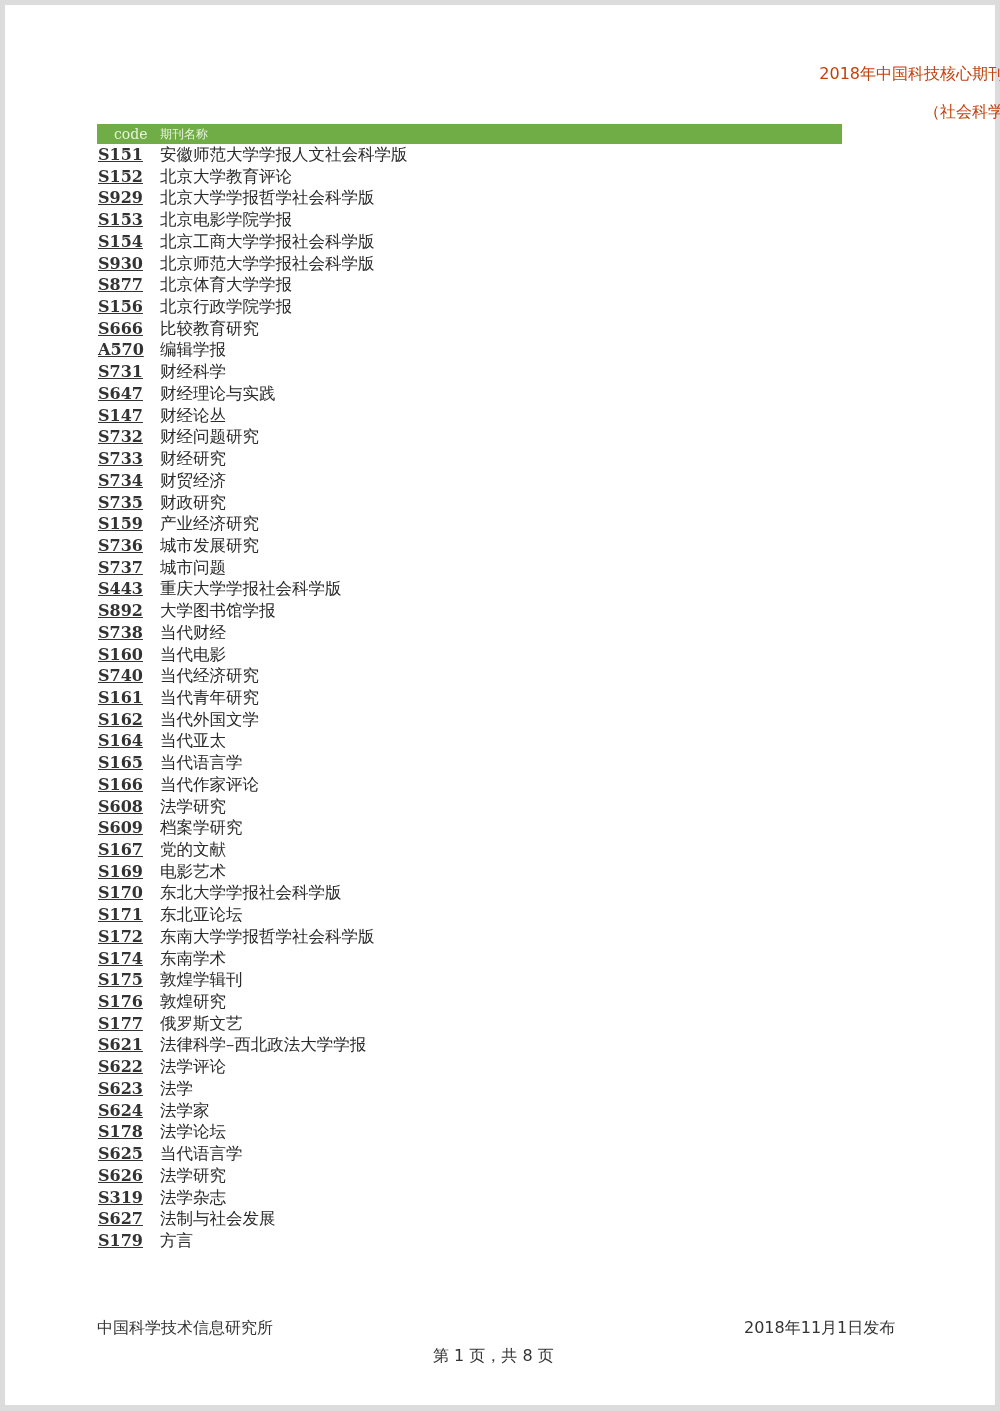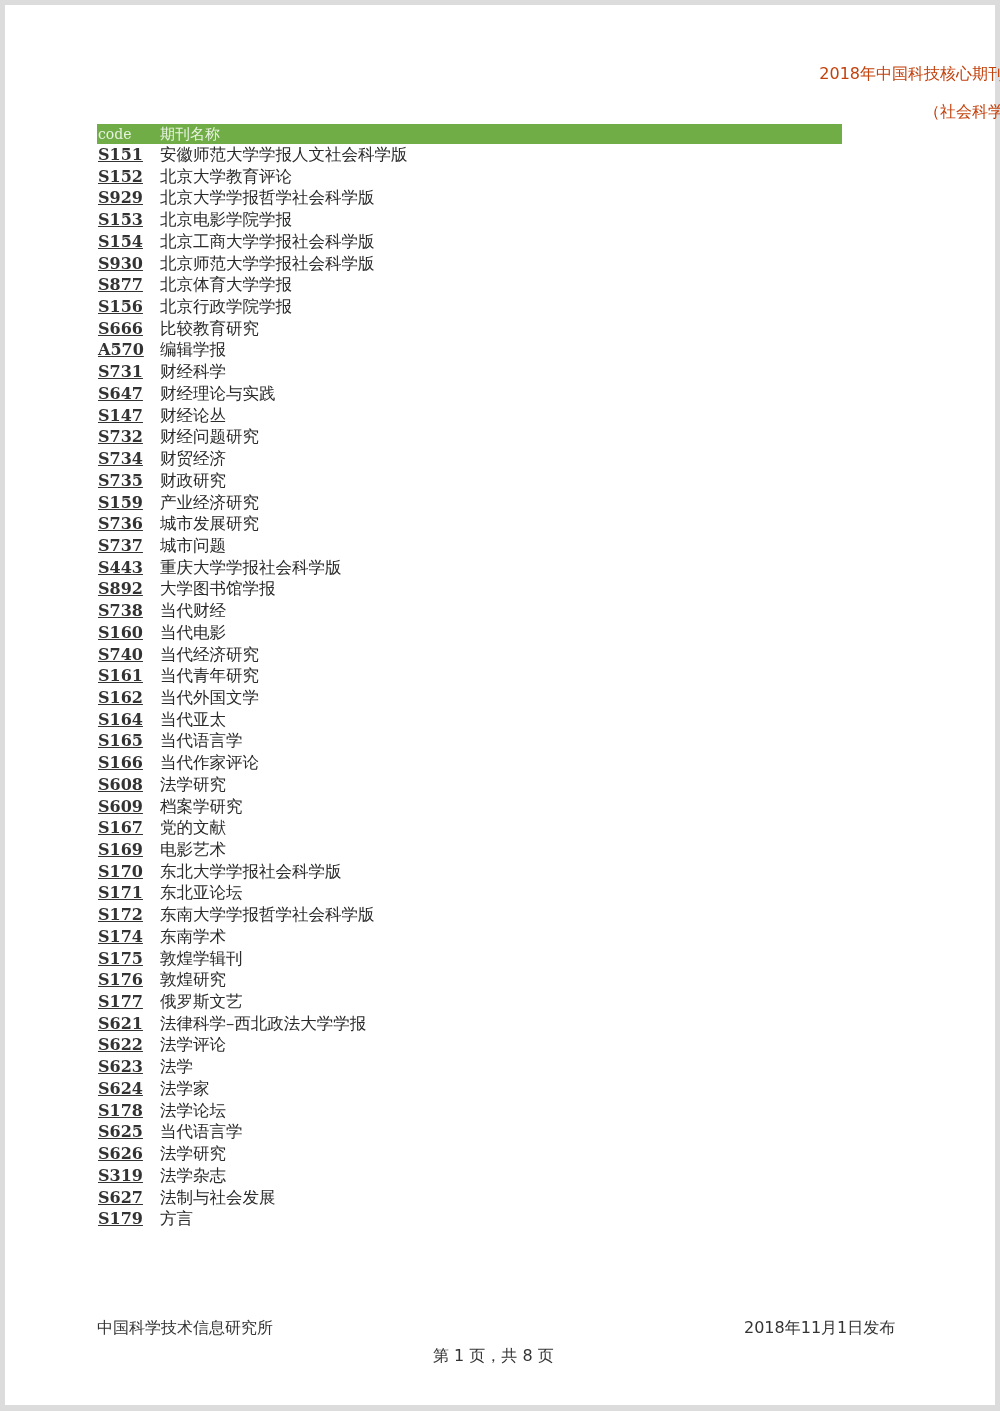--- a/index.html
+++ b/index.html
@@ -29,23 +29,23 @@
   .title.l2 { top: 102px; }
   .header-bar {
     position: absolute;
     left: 97px; top: 124px;
     width: 745px; height: 20px;
     background: #70ad47;
   }
   .header-bar span {
     position: absolute; top: 0; line-height: 20px;
     color: #e8f3df;
-    font-size: 15px;
-  }
-  .header-bar .h-code { left: 1px; font-size: 14px; }
+    font-size: 12px;
+  }
+  .header-bar .h-code { left: 17px; font-size: 14px; }
   .header-bar .h-name { left: 63px; }
   .rows {
     position: absolute;
     left: 97px; top: 144px;
   }
   .row {
     position: relative;
     height: 21.73px;
     width: 745px;
   }
@@ -134,20 +134,24 @@
     </div>
     <div class="row">
       <span class="code">S147</span>
       <span class="name">财经论丛</span>
     </div>
     <div class="row">
       <span class="code">S732</span>
       <span class="name">财经问题研究</span>
     </div>
     <div class="row">
+      <span class="code">S733</span>
+      <span class="name">财经研究</span>
+    </div>
+    <div class="row">
       <span class="code">S734</span>
       <span class="name">财贸经济</span>
     </div>
     <div class="row">
       <span class="code">S735</span>
       <span class="name">财政研究</span>
     </div>
     <div class="row">
       <span class="code">S159</span>
       <span class="name">产业经济研究</span>

